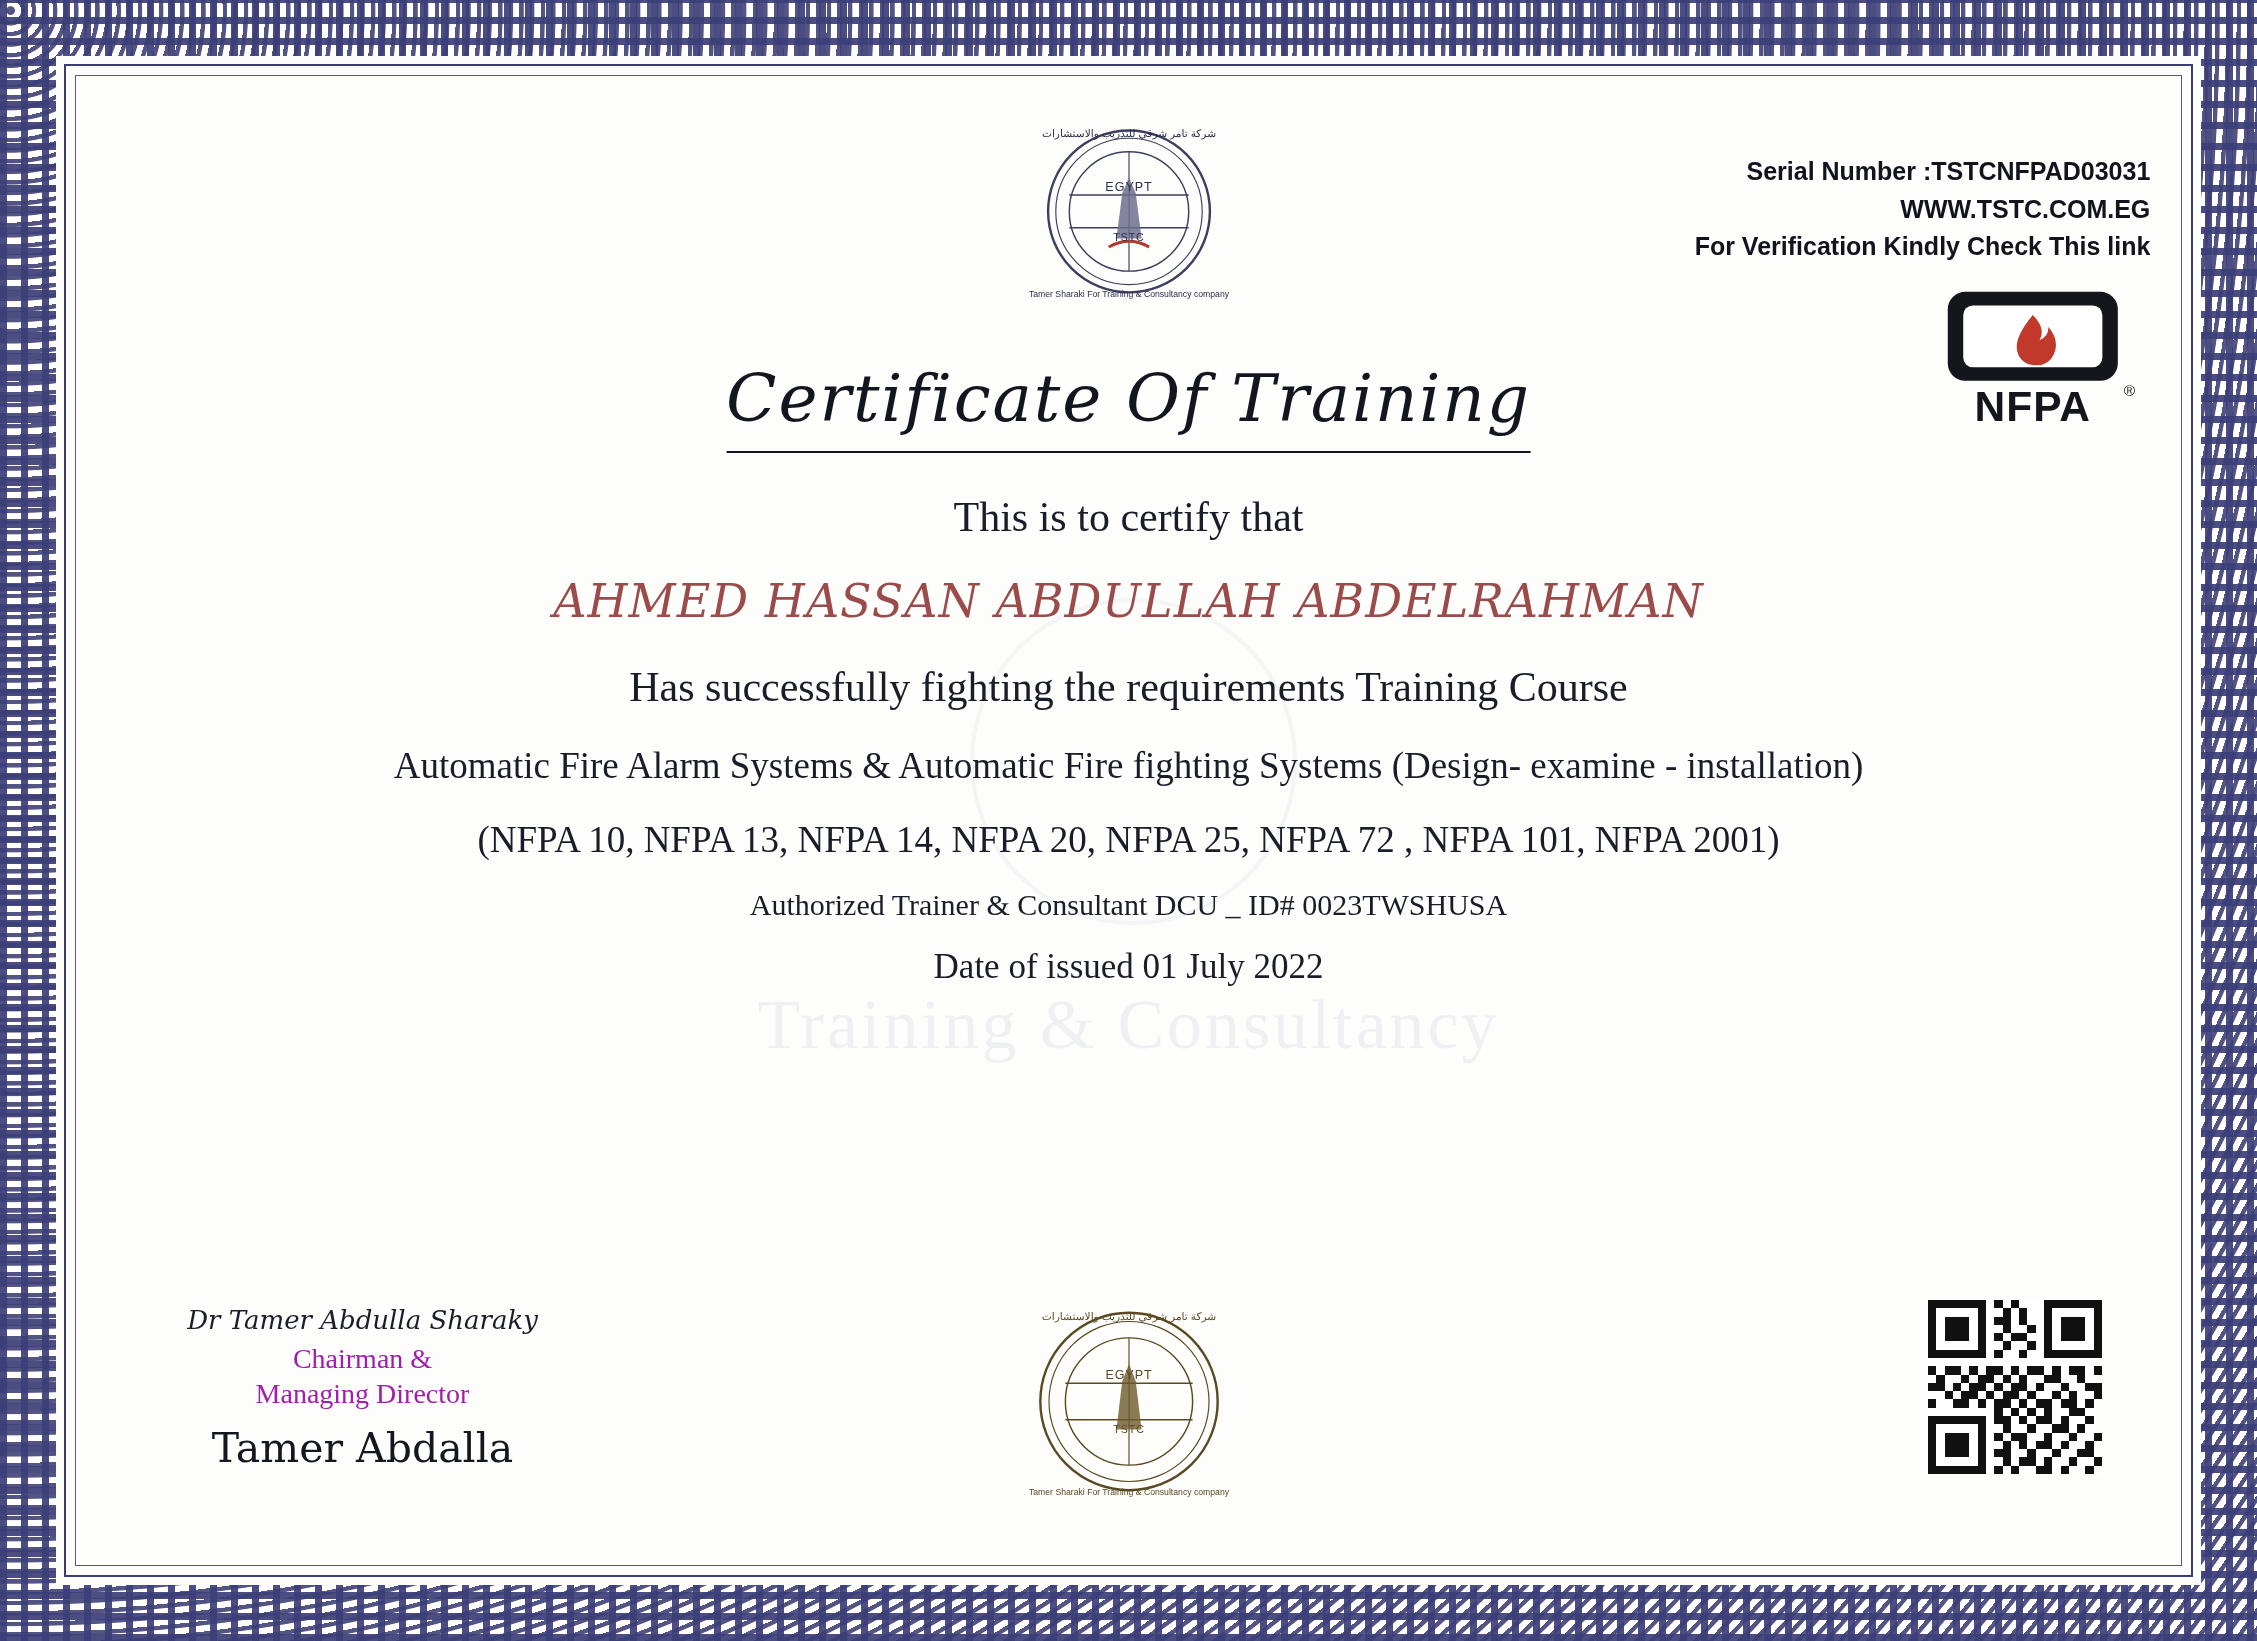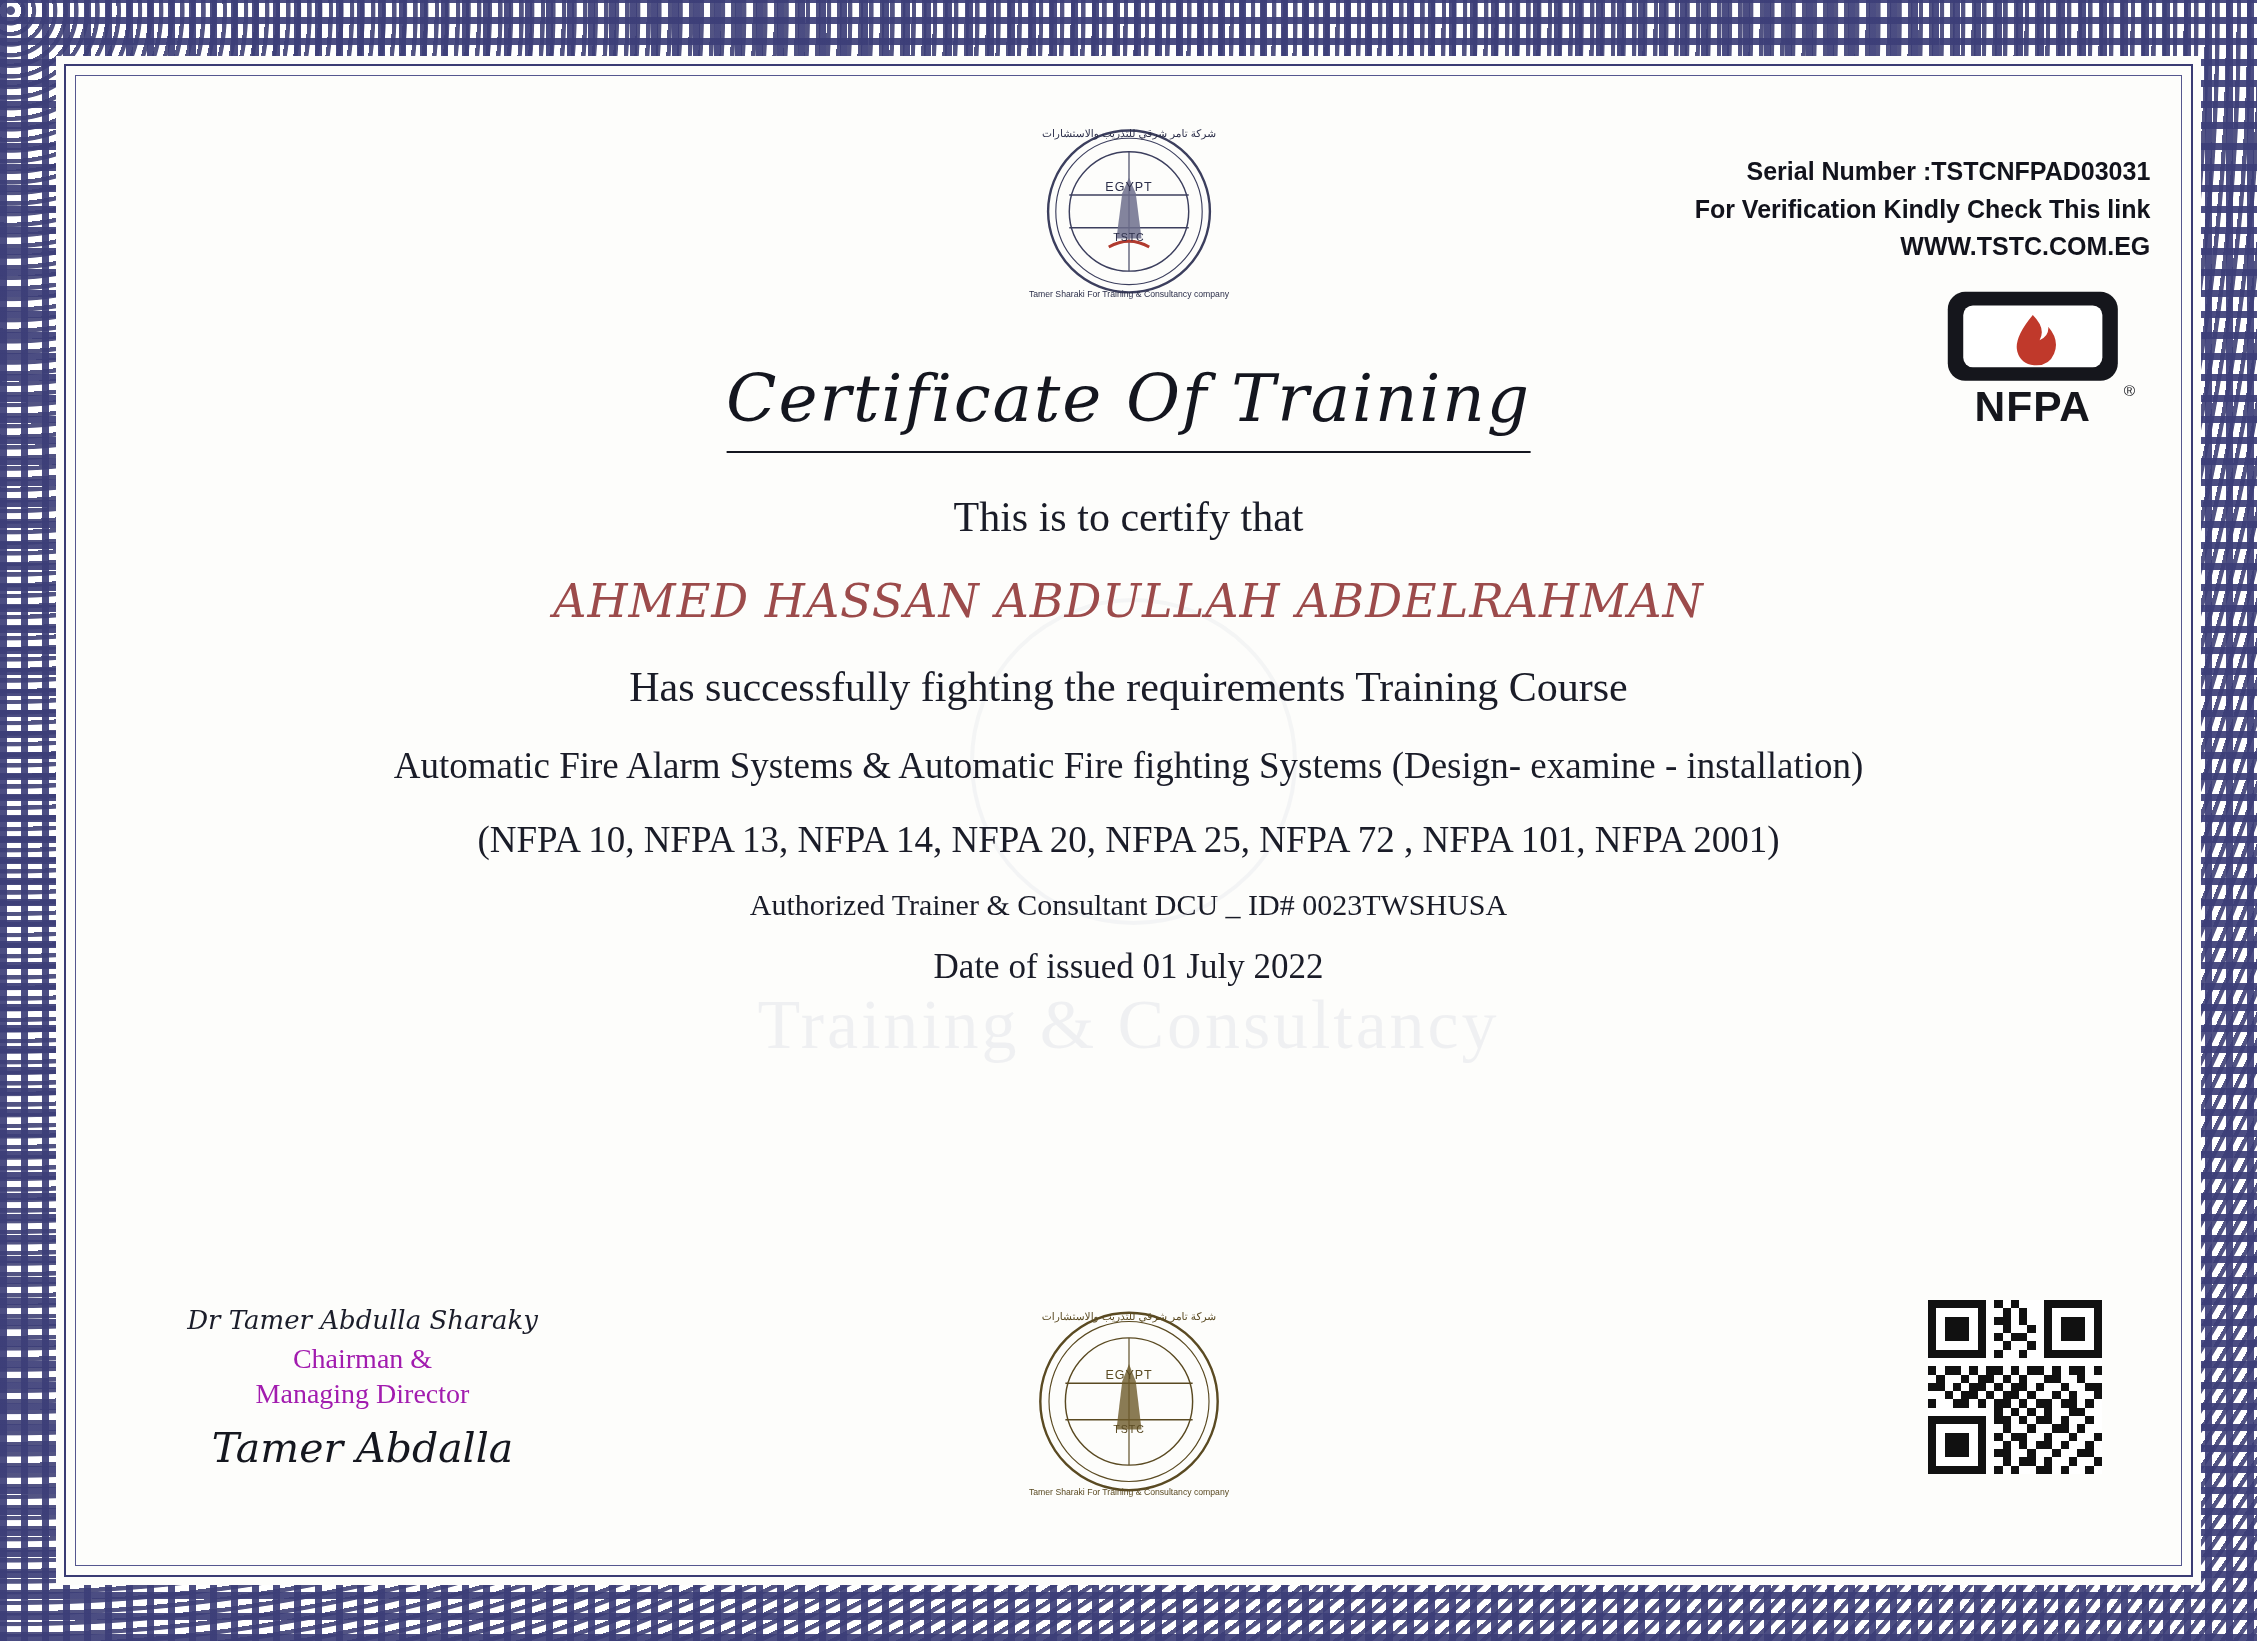--- a/index.html
+++ b/index.html
@@ -223,21 +223,20 @@
     margin-bottom: 5.8px;
   }
   .sig-role1, .sig-role2 {
     font-size: 28px;
     color: #a21caf;
     line-height: 1.25;
   }
   .sig-mark {
     margin-top: 13.5px;
     font-family: "DejaVu Serif", serif;
-    font-style: italic;
     font-size: 41px;
     color: #15171f;
   }
 
   .bottom-seal {
     position: absolute;
     left: 50%;
     transform: translateX(-50%);
     bottom: 41px;
     width: 241px;
@@ -286,22 +285,22 @@
         <path d="M104 134 q21 -12 42 0" fill="none" stroke="#b03a2e" stroke-width="3"></path>
         <text x="125" y="76" font-size="13" text-anchor="middle" fill="#2c2f4a" letter-spacing="1">EGYPT</text>
         <text x="125" y="128" font-size="11" text-anchor="middle" fill="#2c2f4a" letter-spacing="1">TSTC</text>
         <text x="125" y="20" font-size="11" text-anchor="middle" fill="#2c2f4a">شركة تامر شرقي للتدريب والاستشارات</text>
         <text x="125" y="186" font-size="9" text-anchor="middle" fill="#2c2f4a">Tamer Sharaki For Training &amp; Consultancy company</text>
       </svg>
     </div>
 
     <div class="serial-block">
       <div>Serial Number :TSTCNFPAD03031</div>
+      <div>WWW.TSTC.COM.EG</div>
       <div>For Verification Kindly Check This link</div>
-      <div>WWW.TSTC.COM.EG</div>
     </div>
 
     <div class="nfpa-logo">
       <svg class="nfpa-svg" viewBox="0 0 210 148" width="203" height="143" aria-hidden="true">
         <rect x="8" y="4" width="176" height="92" rx="18" fill="#15161c"></rect>
         <rect x="24" y="18" width="144" height="64" rx="10" fill="#ffffff"></rect>
         <path d="M96 28 q14 14 7 26 q10 -4 9 -14 q12 14 6 28 q-5 12 -18 12 q-16 0 -20 -14 q-4 -14 16 -38 Z" fill="#c0392b"></path>
         <text x="96" y="138" font-size="44" font-weight="bold" text-anchor="middle" fill="#15161c" letter-spacing="1">NFPA</text>
         <text x="190" y="112" font-size="16" fill="#15161c">®</text>
       </svg>

